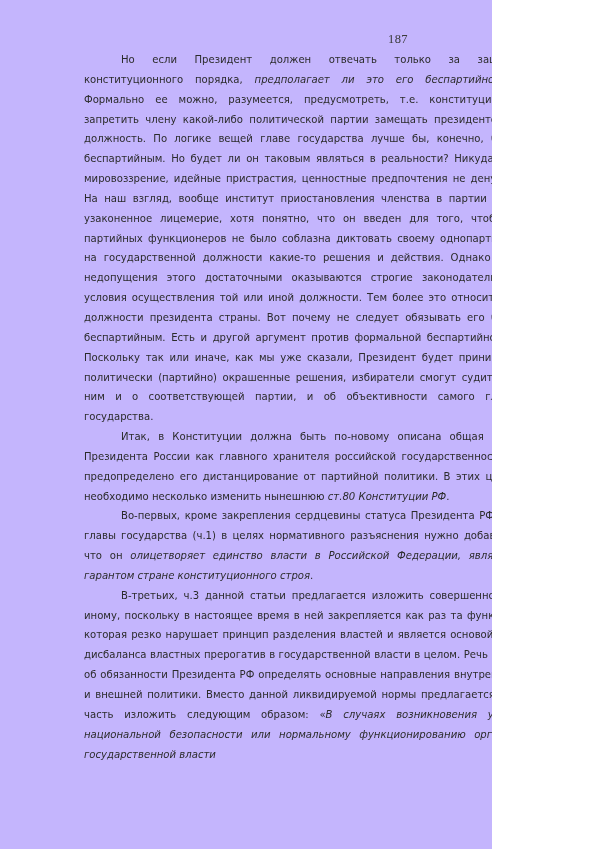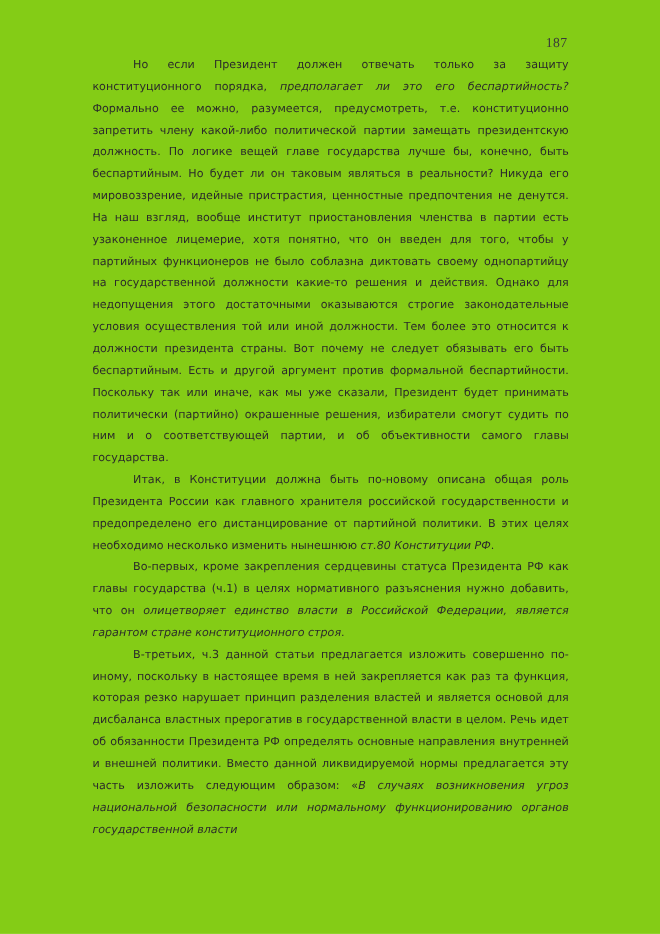--- a/index.html
+++ b/index.html
@@ -6,23 +6,23 @@
   html, body {
     margin: 0;
     padding: 0;
     background: #ffffff;
   }
   body {
     font-family: "DejaVu Sans", sans-serif;
   }
   .page {
     position: relative;
-    width: 600px;
+    width: 492px;
     height: 849px;
-    background: #84cc16;
+    background: #c4b5fd;
     overflow: hidden;
     box-sizing: border-box;
   }
   .page-number {
     position: absolute;
     top: 32px;
     left: 0;
     width: 100%;
     padding-right: 84px;
     box-sizing: border-box;

